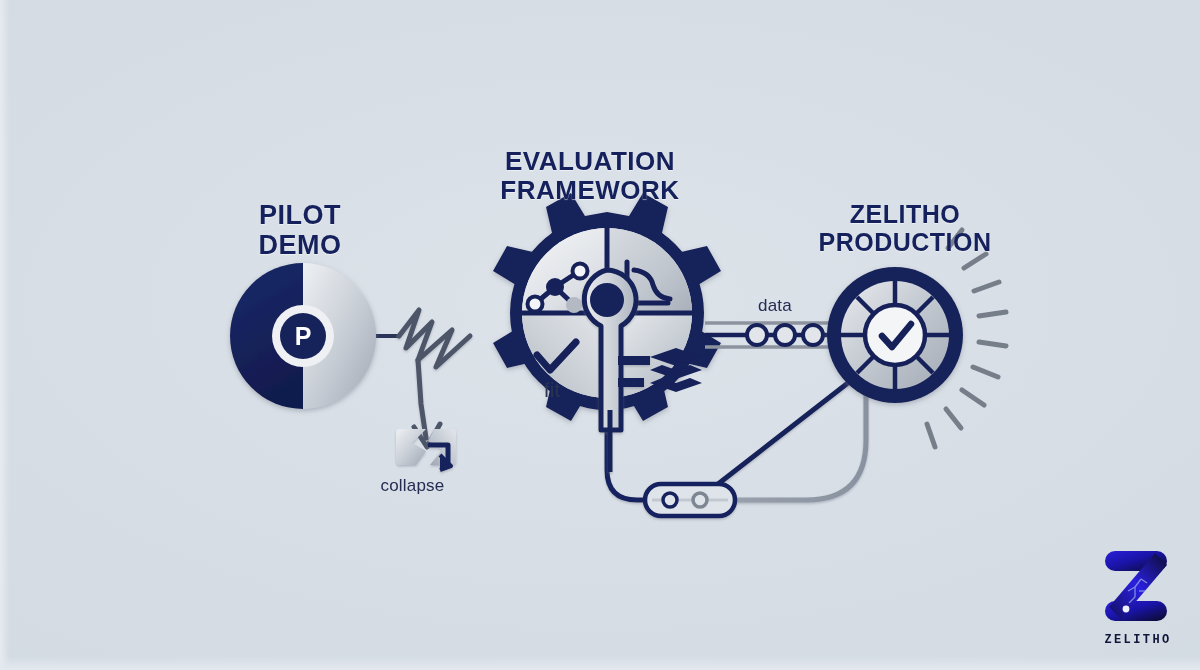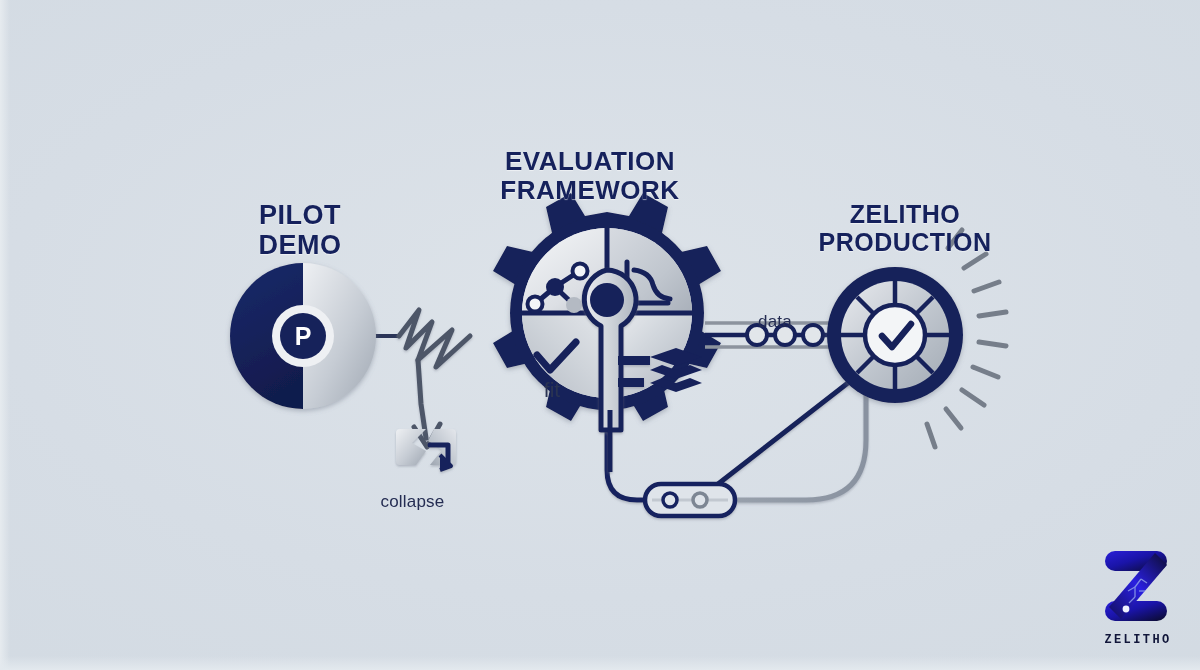--- a/index.html
+++ b/index.html
@@ -45,21 +45,20 @@
   #label-pilot { left: 205px; top: 200px; width: 190px; font-size: 27px; }
   #label-eval  { left: 470px; top: 147px; width: 240px; font-size: 26px; }
   #label-scaled{ left: 790px; top: 200px; width: 230px; font-size: 25px; }
   .small-lbl {
     position: absolute;
     color: #242c52;
     font-size: 17px;
     font-weight: normal;
     letter-spacing: 0.2px;
     text-align: center;
-    margin-top: 16px;
   }
   #label-collapse { left: 350px; top: 476px; width: 125px; }
   #label-data { left: 735px; top: 296px; width: 80px; }
   #logo-wrap {
     position: absolute;
     left: 1095px;
     top: 543px;
     width: 86px;
     height: 104px;
     text-align: center;

